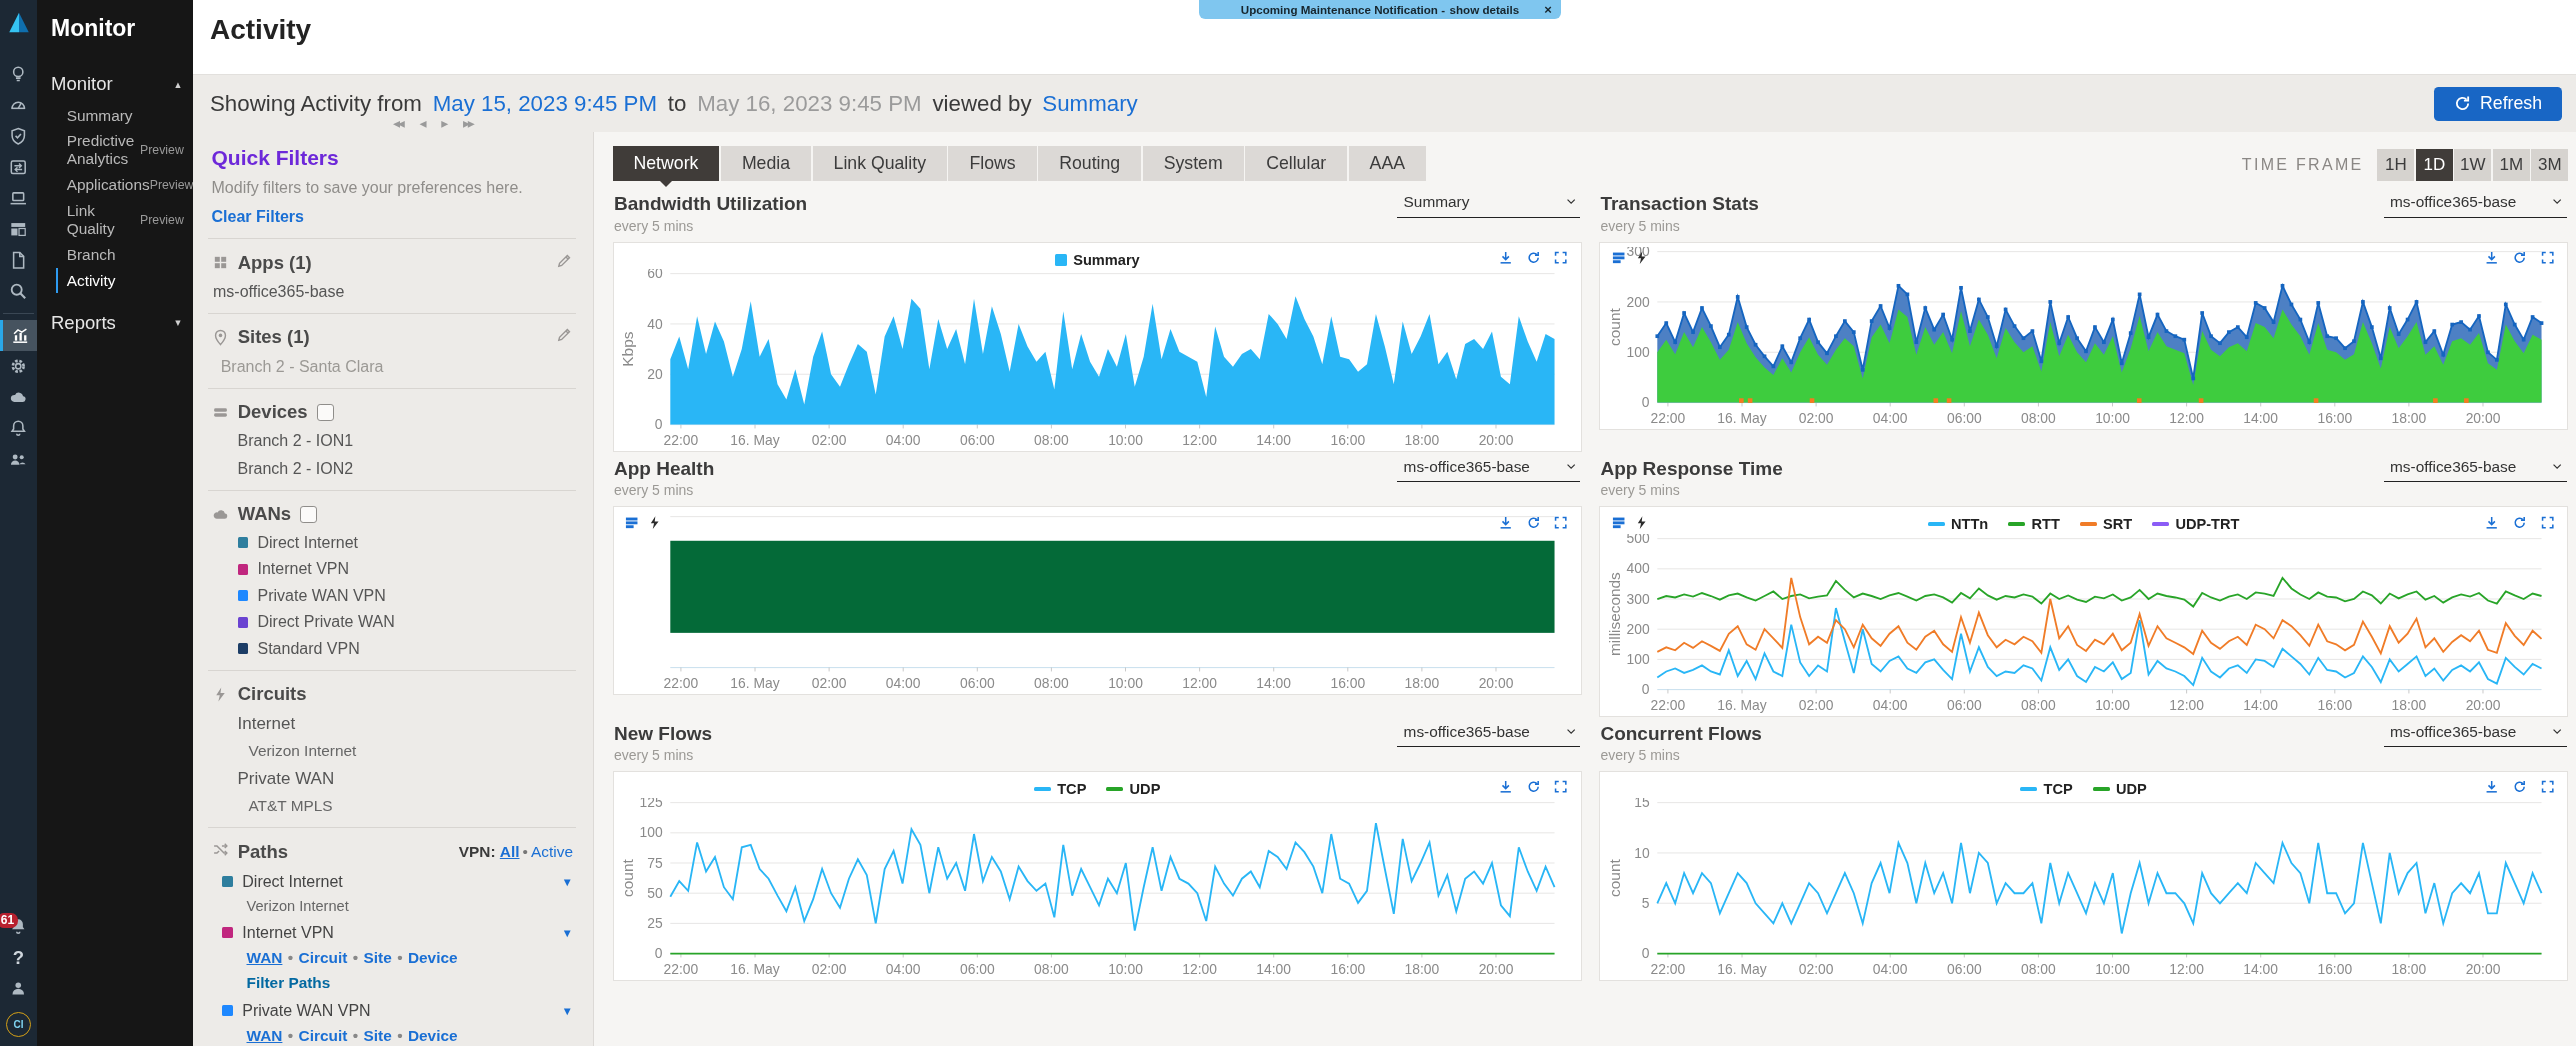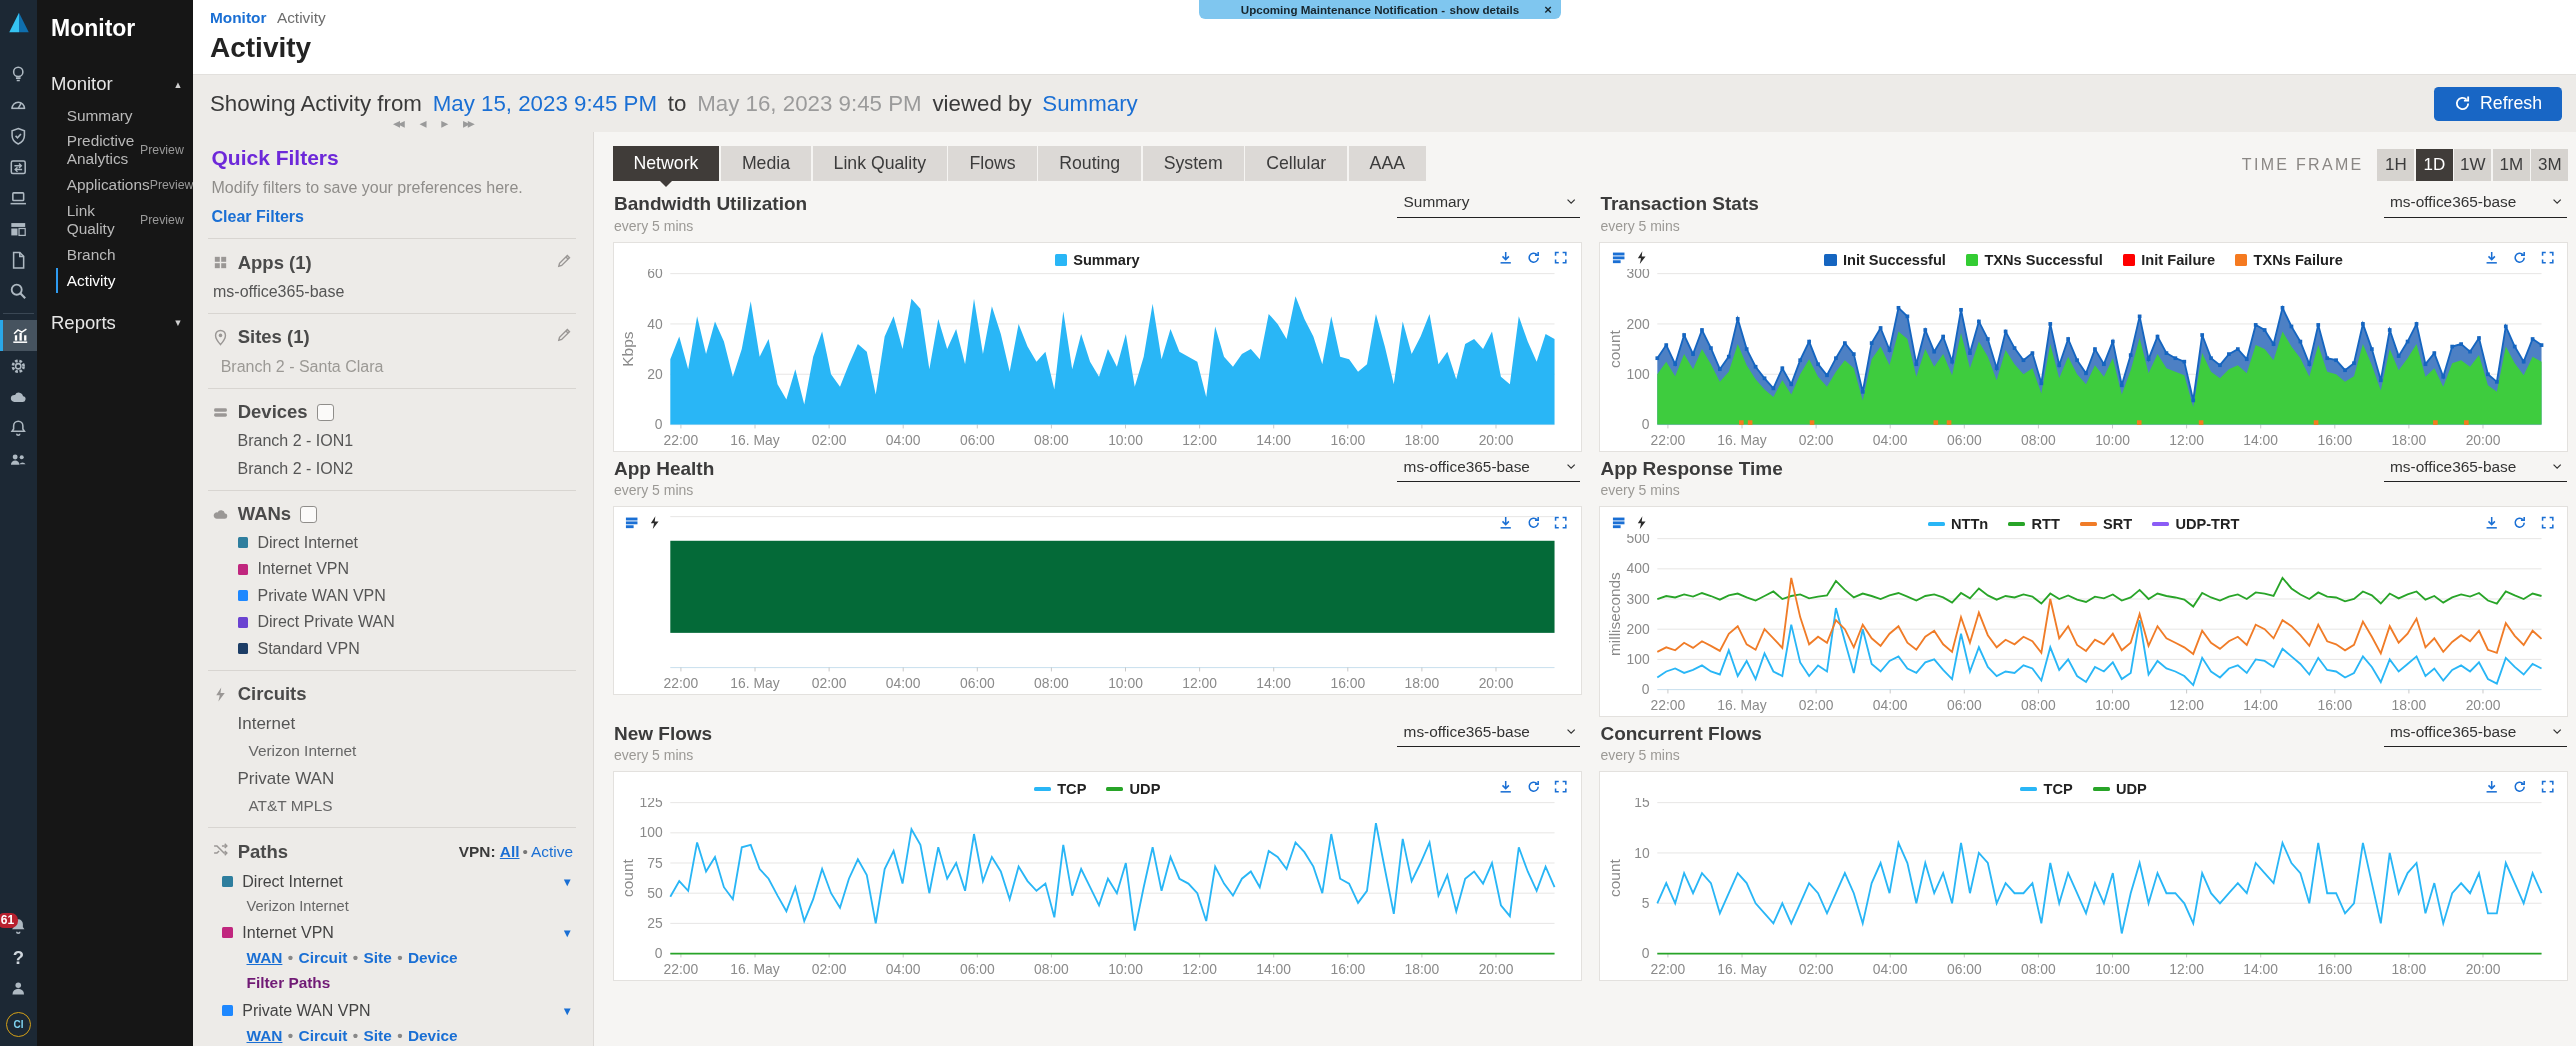--- a/index.html
+++ b/index.html
@@ -81,21 +81,21 @@
   .vpn-right .all { color:#1a6fd4; font-weight:bold; text-decoration:underline; cursor:pointer; }
   .vpn-right .act { color:#1a6fd4; cursor:pointer; }
   .vpn-right .dot { color:#777; margin:0 3.1px; }
   .pgroup { display:flex; align-items:center; margin:10px 0 0 10.8px; color:#444; font-size:16px; }
   .pgroup .dd { margin-left:auto; color:#1a6fd4; cursor:pointer; font-size:11.6px; }
   .pline { margin:7px 0 0 35px; color:#666; font-size:14.6px; }
   .plinks { margin:7px 0 0 35px; font-size:15.4px; font-weight:bold; }
   .plinks a { color:#1a6fd4; cursor:pointer; text-decoration:none; }
   .plinks a.u { text-decoration:underline;margin-top:24px; }
   .plinks .d { color:#888; margin:0 5.4px; }
-  .plink-single { margin:7px 0 0 35px; color:#701a75; font-size:15.4px; font-weight:bold; cursor:pointer; }
+  .plink-single { margin:7px 0 0 35px; color:#0369a1; font-size:15.4px; font-weight:bold; cursor:pointer; }
 
   .charts-wrap { flex:1; padding:9.2px 7.7px 0 18.5px; background:#f6f5f3; min-width:0; }
   .tabs-row { display:flex; align-items:flex-end; }
   .tabs { display:flex; }
   .tab { background:#dcd9d6; color:#3c3c3c; font-size:17.7px; padding:7px 21px; margin-right:1.5px;
     cursor:pointer; position:relative; }
   .tab.active { background:#403c39; color:#fff; }
   .tab.active::after { content:''; position:absolute; left:50%; bottom:-12.3px; transform:translateX(-50%);
     border:6.2px solid transparent; border-top-color:#403c39; }
   .tf { margin-left:auto; display:flex; align-items:center;margin-top:8px; }
@@ -274,24 +274,20 @@
    </div>
       </div>
     <div class="nav-section">
       <span>Reports</span>
       <span class="chev">▾</span>
     </div>
   </div>
 
   <div class="main">
     <div class="tophdr">
-      <div class="crumbs">
-        <span class="c1">Monitor</span>
-        <span class="c2">Activity</span>
-      </div>
       <div class="page-title">Activity</div>
       <div class="banner">
         <span>Upcoming Maintenance Notification -</span>
         <span class="lnk">show details</span>
         <span class="x">×</span>
       </div>
     </div>
 
     <div class="toolbar">
       <div class="tb-text">
@@ -519,26 +515,20 @@
                       <path d="M4 20 h16" stroke="currentColor" stroke-width="2.4"></path>
                     </svg></span>
        <span><svg viewBox="0 0 24 24" width="15.4" height="15.4" class="">
                       <path d="M19 12a7 7 0 1 1-2-4.9" fill="none" stroke="currentColor" stroke-width="2.4"></path>
                       <path d="M19 3 v5 h-5" fill="none" stroke="currentColor" stroke-width="2.4"></path>
                     </svg></span>
        <span><svg viewBox="0 0 24 24" width="15.4" height="15.4" class="">
                       <path d="M4 9 V4 h5 M15 4 h5 v5 M20 15 v5 h-5 M9 20 H4 v-5" fill="none" stroke="currentColor" stroke-width="2.4"></path>
                     </svg></span>
      </div>
-     <div class="legend">
-                  <span class="leg-item"><span class="leg-sq" style="background:#1565c0"></span>Init Successful</span>
-                  <span class="leg-item"><span class="leg-sq" style="background:#33cc33"></span>TXNs Successful</span>
-                  <span class="leg-item"><span class="leg-sq" style="background:#ff0000"></span>Init Failure</span>
-                  <span class="leg-item"><span class="leg-sq" style="background:#f57a20"></span>TXNs Failure</span>
-                </div>
      <svg class="plot" viewBox="0 0 1236 234">
                   <line x1="64" y1="202" x2="1212" y2="202" stroke="#b9d6e8" stroke-width="1"></line>
                   <text x="54" y="208" text-anchor="end" font-size="18" fill="#8a8a8a">0</text>
                   <line x1="64" y1="136.66666666666669" x2="1212" y2="136.66666666666669" stroke="#e0dedd" stroke-width="1"></line>
                   <text x="54" y="142.66666666666669" text-anchor="end" font-size="18" fill="#8a8a8a">100</text>
                   <line x1="64" y1="71.33333333333334" x2="1212" y2="71.33333333333334" stroke="#e0dedd" stroke-width="1"></line>
                   <text x="54" y="77.33333333333334" text-anchor="end" font-size="18" fill="#8a8a8a">200</text>
                   <line x1="64" y1="6" x2="1212" y2="6" stroke="#e0dedd" stroke-width="1"></line>
                   <text x="54" y="12" text-anchor="end" font-size="18" fill="#8a8a8a">300</text>
                   <text x="16" y="104" font-size="20" fill="#8a8a8a" transform="rotate(-90 16 104)" text-anchor="middle">count</text>

